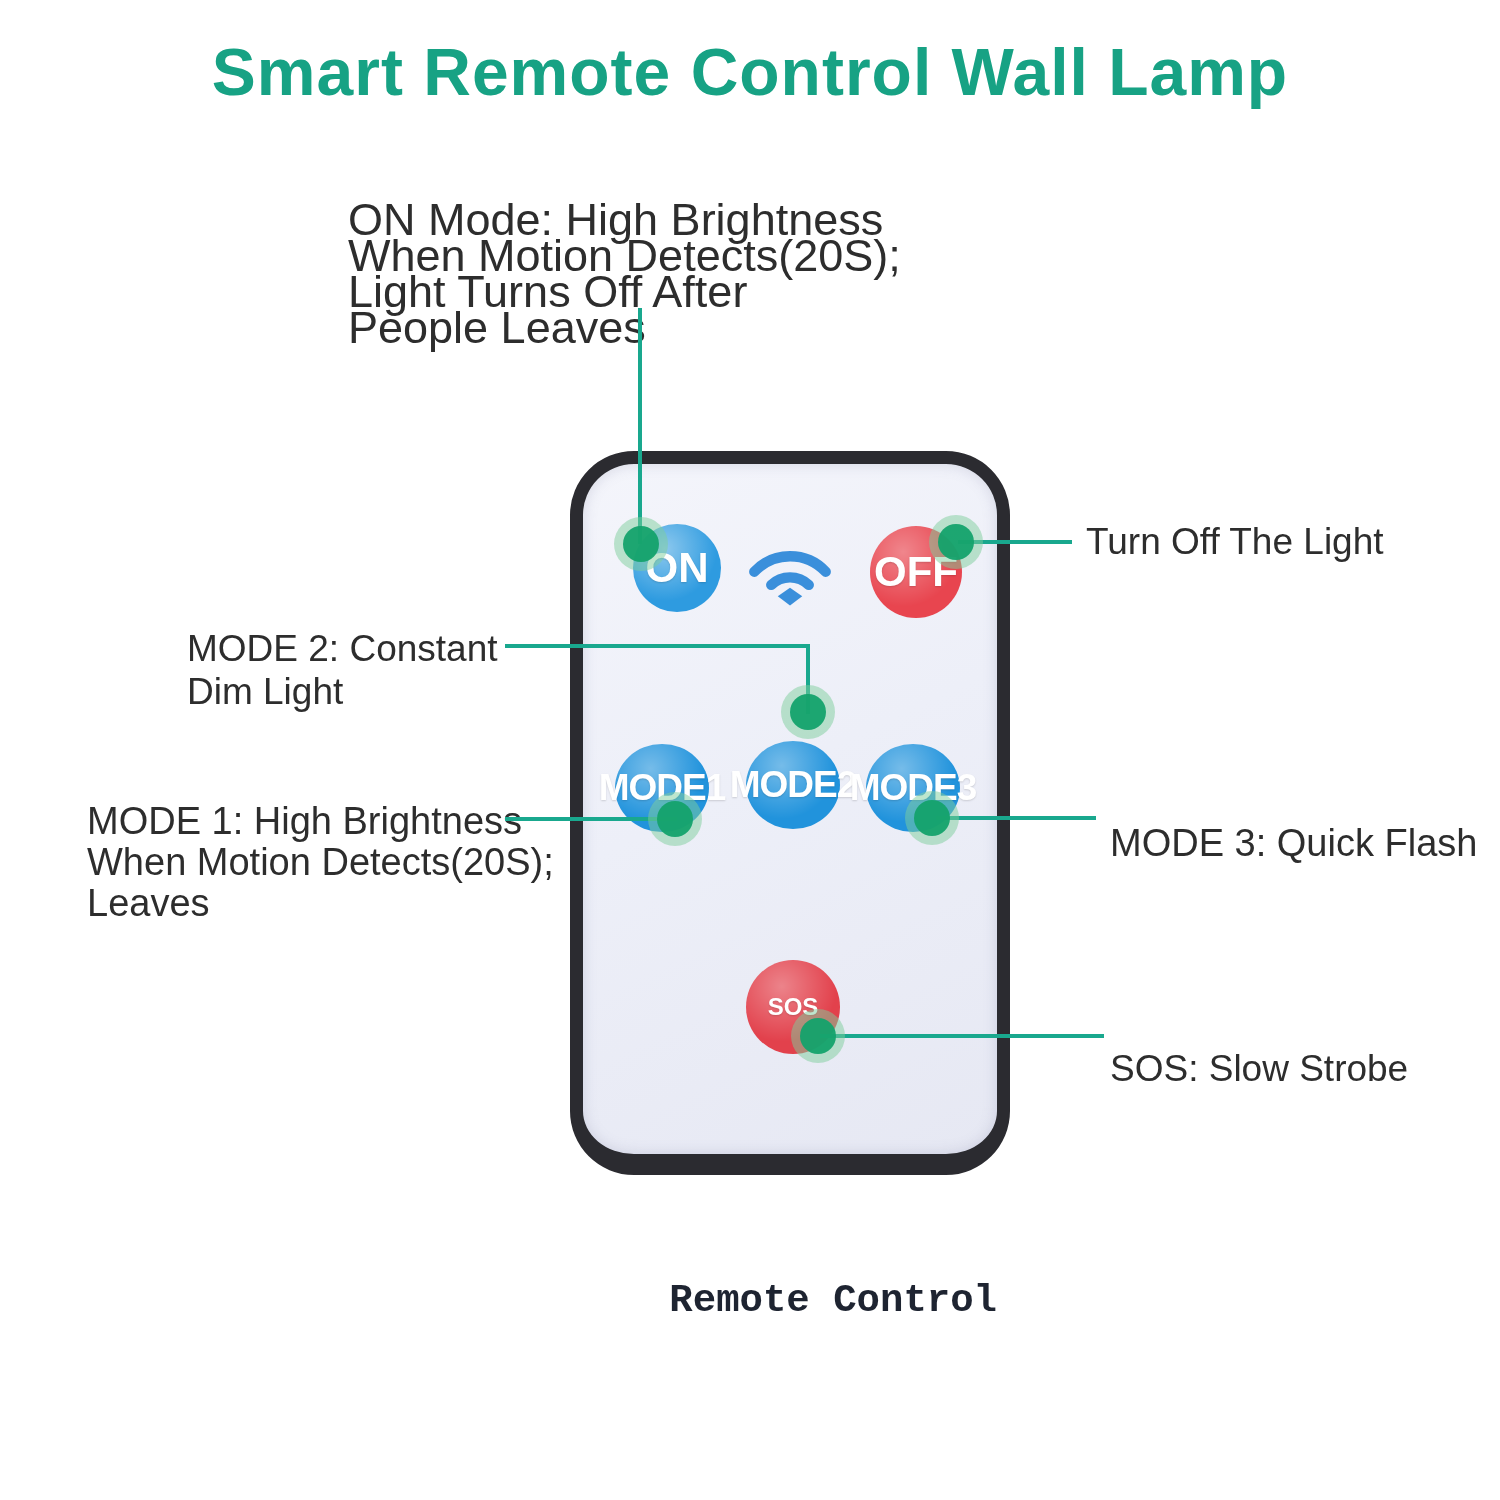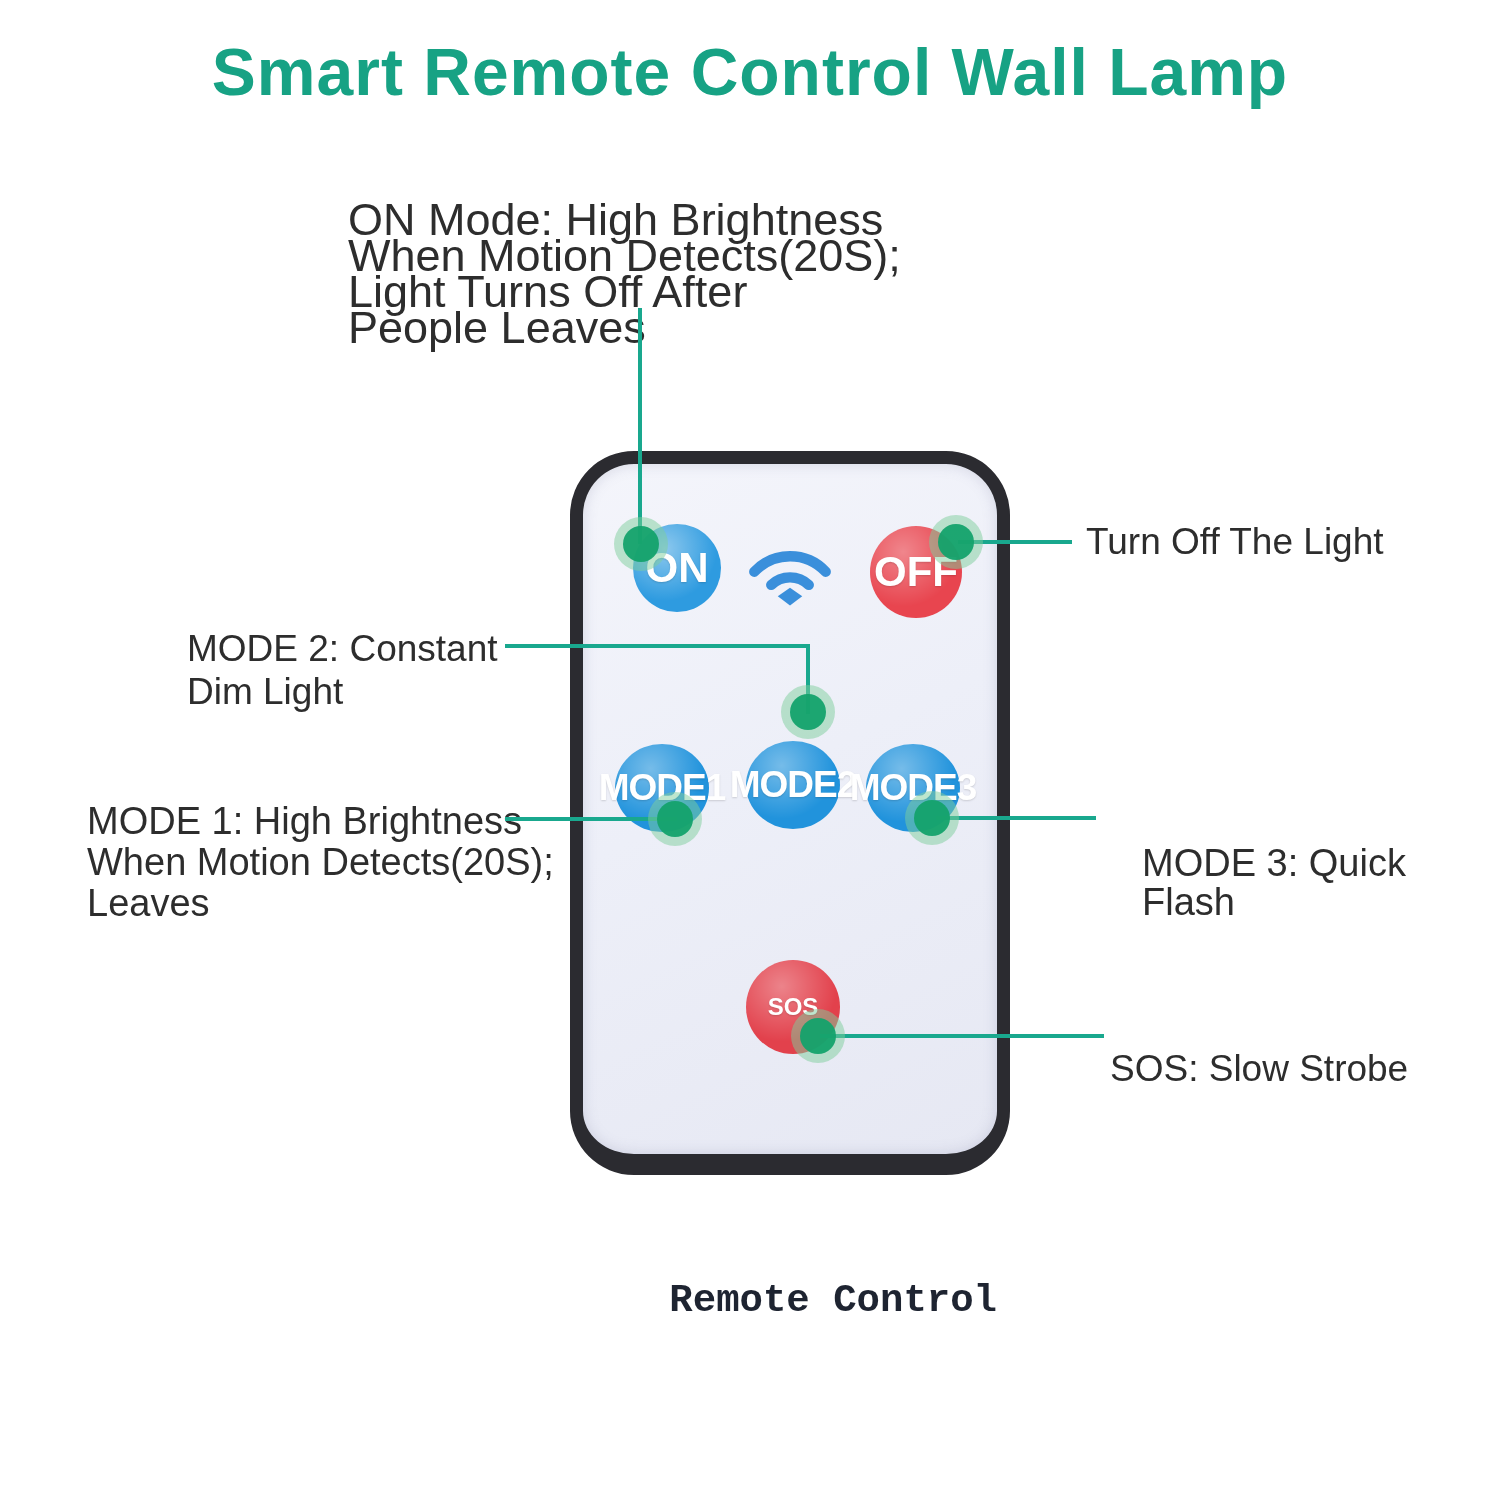--- a/index.html
+++ b/index.html
@@ -73,21 +73,21 @@
     display:flex;align-items:center;justify-content:center;
   }
   .dot-core{width:36px;height:36px;border-radius:50%;background:var(--dot-green);opacity:0.95;}
   
   .note{position:absolute;color:var(--text-dark);z-index:5;}
   .note span{display:block;}
   .note-on{left:348px;top:202px;font-size:45px;line-height:36px;}
   .note-mode2{left:187px;top:627px;font-size:37px;line-height:43px;}
   .note-mode1{left:87px;top:801px;font-size:38px;line-height:41px;}
   .note-off{left:1086px;top:523px;font-size:37px;line-height:38px;}
-  .note-mode3{left:1110px;top:844px;font-size:38px;line-height:39px;margin-left:32px;}
+  .note-mode3{left:1110px;top:824px;font-size:38px;line-height:39px;}
   .note-sos{left:1110px;top:1050px;font-size:37px;line-height:38px;}
 </style>
 </head>
 <body>
 
 <div class="canvas">
 
   <div class="page-title">Smart Remote Control Wall Lamp</div>
 
   <div class="remote">

